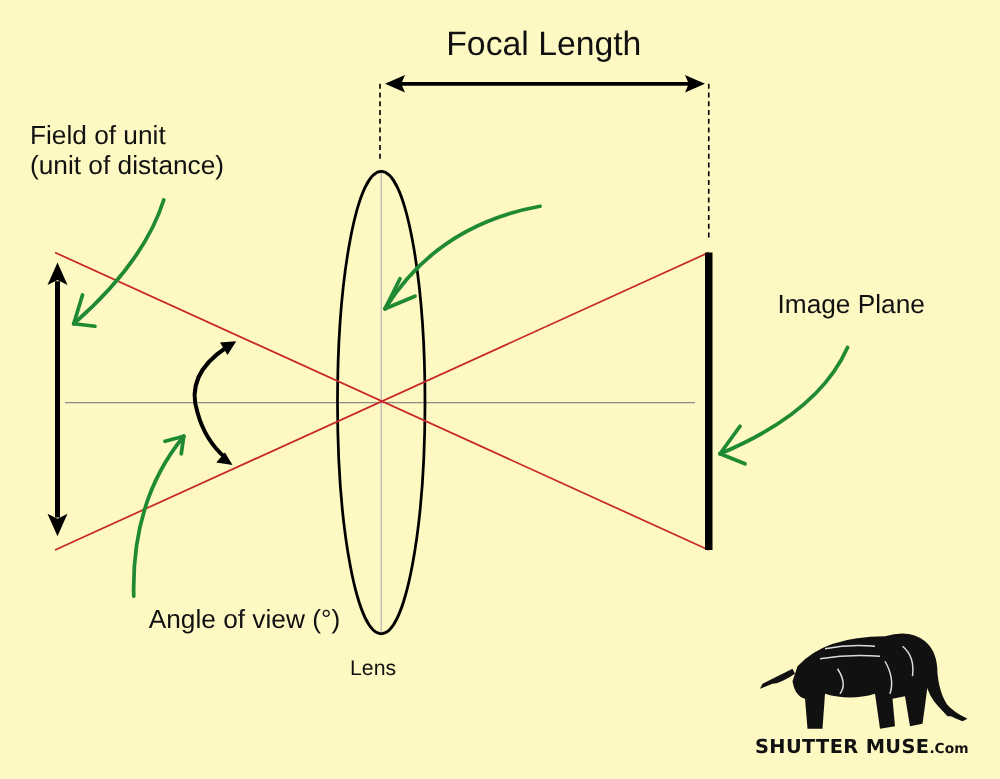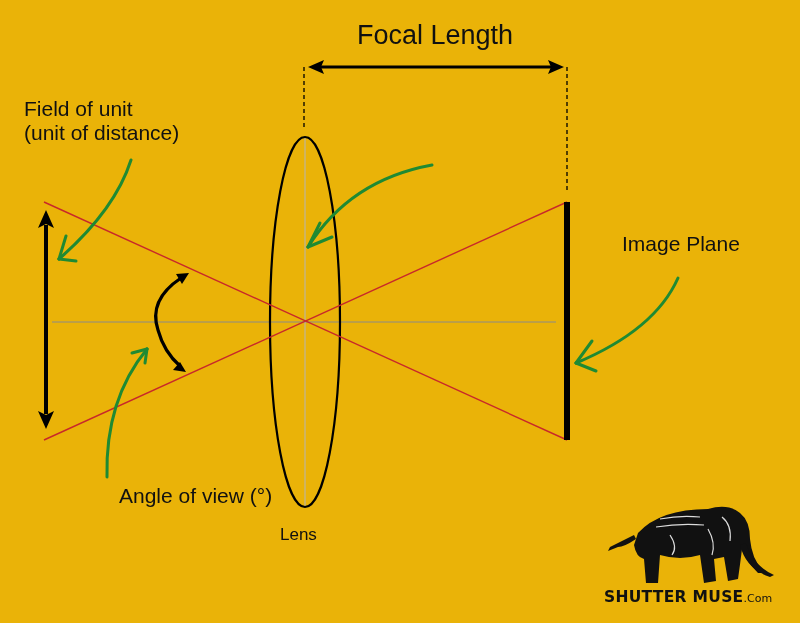--- a/index.html
+++ b/index.html
@@ -1,27 +1,27 @@
 <!DOCTYPE html>
 <html><head>
   <meta charset="utf-8">
   <style>
     html, body { margin: 0; padding: 0; background: #ffffff; }
-    .canvas { position: relative; width: 800px; height: 623px; background: #eab308; overflow: hidden; }
+    .canvas { position: relative; width: 800px; height: 623px; background: #fef9c3; overflow: hidden; }
     svg.diagram { position: absolute; left: 0; top: 0; }
     .lbl { position: absolute; font-family: "Liberation Sans", sans-serif; color: #111111; white-space: nowrap; line-height: 1.15; }
     .title { font-size: 27px; left: 357px; top: 20px; }
     .fov { font-size: 21px; left: 24px; top: 97px; }
     .optical { font-size: 21px; left: 394px; top: 133px; }
     .imageplane { font-size: 21px; left: 622px; top: 232px; text-align: right; }
     .angle { font-size: 21px; left: 95px; top: 484px; margin-left: 24px; }
     .lens { font-size: 17px; left: 280px; top: 525px; }
     .logo { position: absolute; left: 600px; top: 495px; width: 200px; height: 120px; }
     .logo-text { position: absolute; left: 604px; top: 588px; font-family: "DejaVu Sans", sans-serif; font-weight: bold; font-size: 15.5px; letter-spacing: 0.3px; color: #111; white-space: nowrap; }
-    .logo-text .com { font-size: 11px; font-weight: normal; letter-spacing: 0; text-align: center; }
+    .logo-text .com { font-size: 11px; font-weight: bold; letter-spacing: 0; text-align: center; }
   </style>
 </head>
 <body>
 
 <div class="canvas">
 
   <svg class="diagram" width="800" height="623" viewBox="0 0 800 623">
     <defs>
       <marker id="ahBlack" markerWidth="10" markerHeight="10" refX="8" refY="5" orient="auto" markerUnits="userSpaceOnUse">
         <path d="M0,0 L10,5 L0,10 L3,5 Z" fill="#000"></path>

